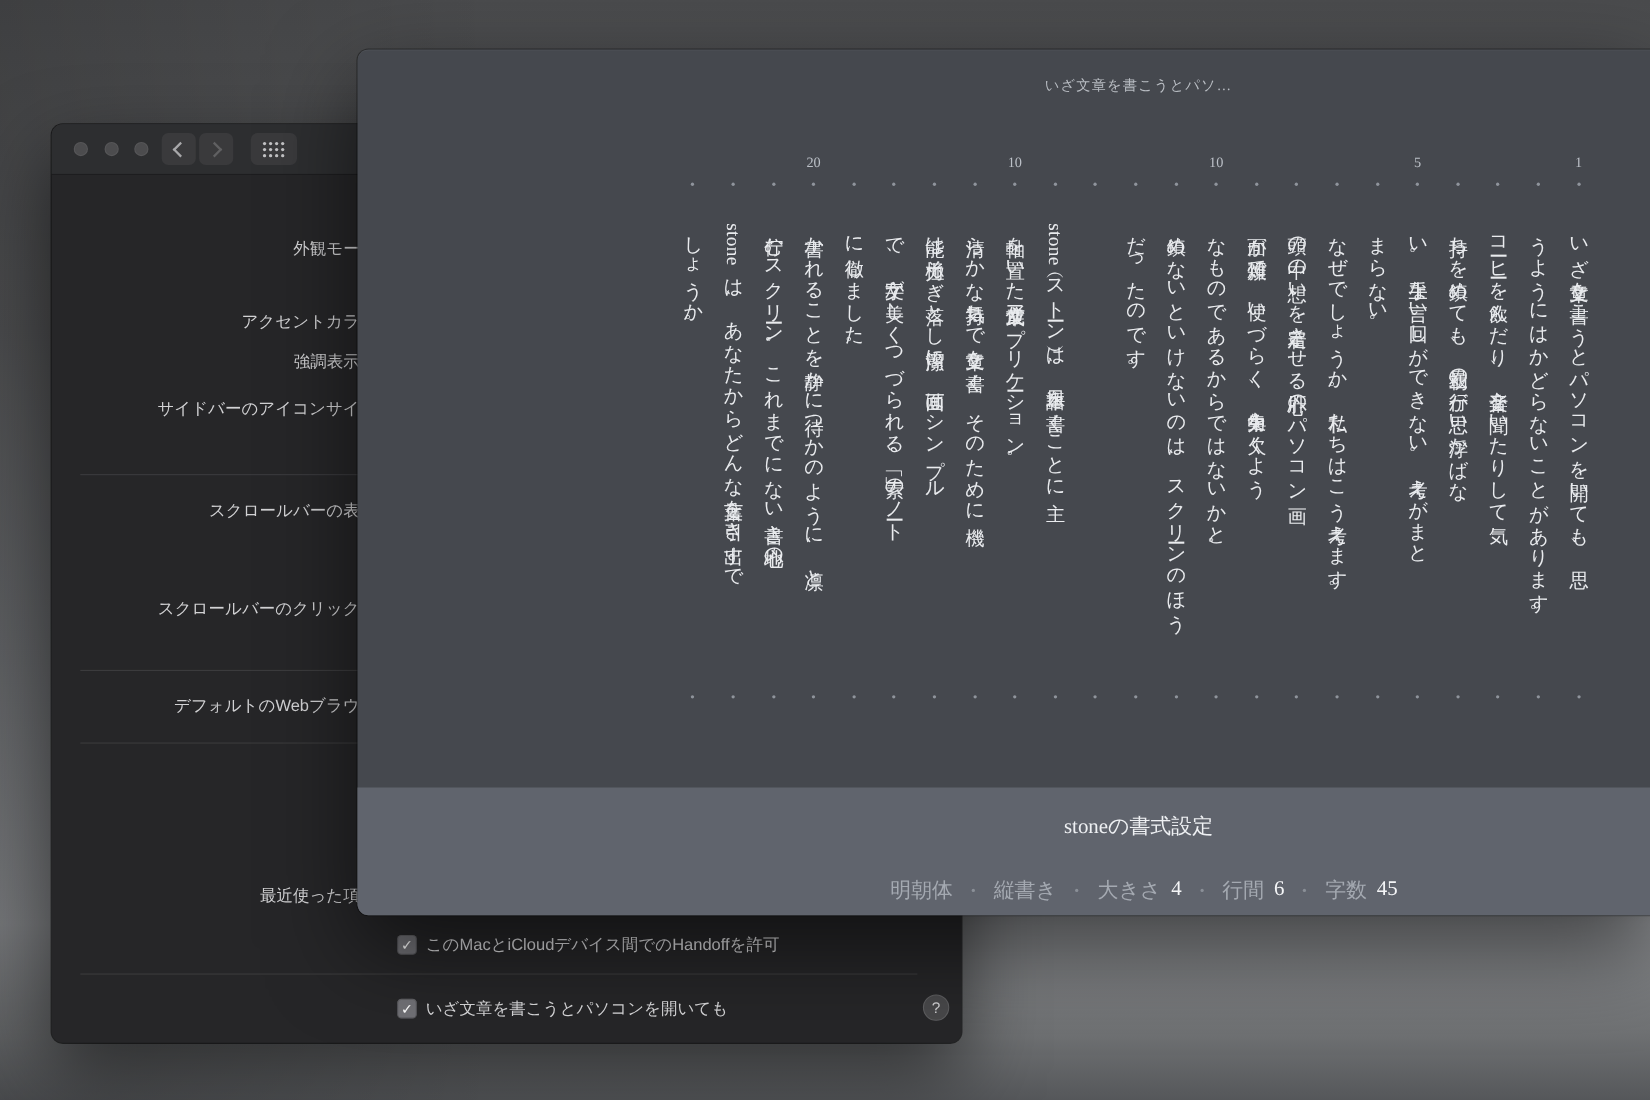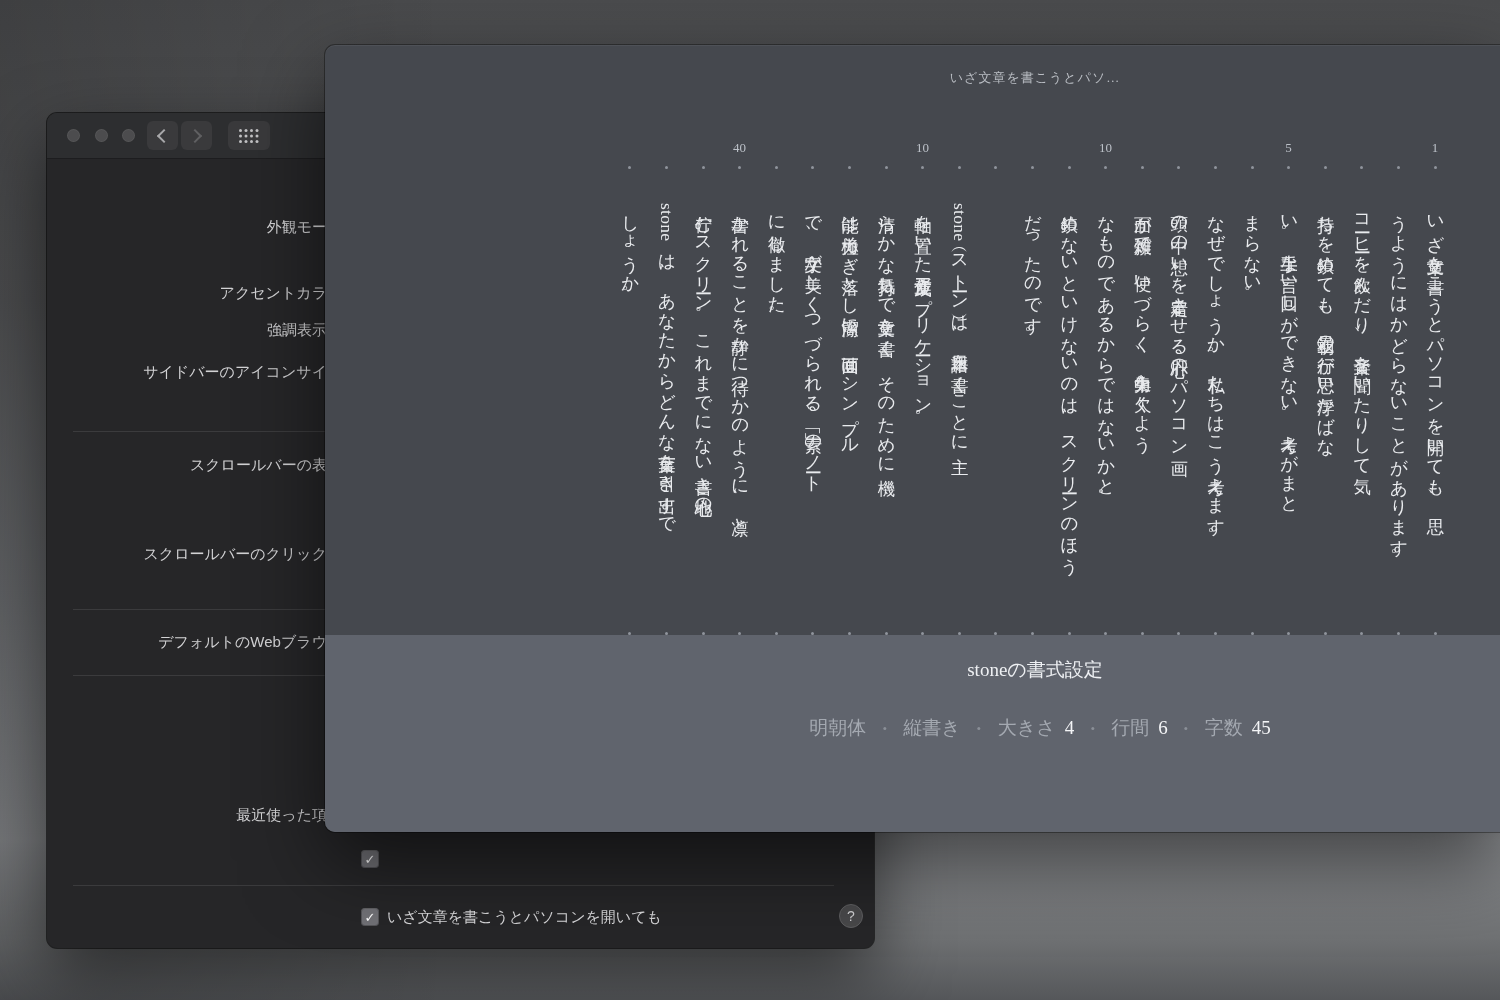--- a/index.html
+++ b/index.html
@@ -63,21 +63,21 @@
   .rnum{position:absolute;top:95px;transform:translateX(-50%);
       color:#bcc1c8;font-size:13px;}
   .cdot{position:absolute;width:3px;height:3px;border-radius:50%;background:#8f949c;}
   .vcol{
     position:absolute;top:158px;height:436px;width:37px;
     writing-mode:vertical-rl;text-orientation:mixed;
     font-size:17.5px;letter-spacing:.3px;line-height:36.6px;
     color:#e9ebee;white-space:nowrap;
   }
   .stone-footer{
-    position:absolute;left:0;right:0;bottom:0;height:197px;
+    position:absolute;left:0;right:0;bottom:0;height:116px;
     background:#60646d;border-radius:0 0 0 10px;
   }
   .footer-title{
     position:absolute;left:710px;top:22px;transform:translateX(-50%);
     color:#eef0f3;font-size:19px;white-space:nowrap;
   }
   .footer-options{
     position:absolute;left:715px;top:80px;transform:translateX(-50%);
     display:flex;align-items:center;white-space:nowrap;
   }
@@ -131,35 +131,36 @@
     <div class="prow" style="top:430px">スクロールバーのクリック</div>
     <div class="pdivider" style="top:496px"></div>
     <div class="prow" style="top:518px">デフォルトのWebブラウ</div>
     <div class="pdivider" style="top:562px"></div>
     <div class="prow" style="top:691px">最近使った項</div>
 
     <div class="chkrow" style="top:736px">
       <span class="checkbox">
         <span class="chk">✓</span>
       </span>
+      <span class="chklabel">このMacとiCloudデバイス間でのHandoffを許可</span>
     </div>
     <div class="pdivider" style="top:772px"></div>
     <div class="chkrow" style="top:794px">
       <span class="checkbox">
         <span class="chk">✓</span>
       </span>
       <span class="chklabel">いざ文章を書こうとパソコンを開いても</span>
     </div>
     <button class="helpbtn">?</button>
   </section>
 
   <section class="stone-window">
     <div class="stone-doc-title">いざ文章を書こうとパソ…</div>
     <div id="ruler">
-        <span class="rnum" style="left: 414.6px;">40</span>
+        <span class="rnum" style="left: 414.6px;">20</span>
         <span class="rnum" style="left: 597.6px;">10</span>
         <span class="rnum" style="left: 780.6px; text-align: center;">10</span>
         <span class="rnum" style="left: 963.6px;">5</span>
         <span class="rnum" style="left: 1110px;">1</span>
       </div>
     <div id="dots-top">
         <span class="cdot" style="left: 1108.5px; top: 121px;"></span>
         <span class="cdot" style="left: 1071.9px; top: 121px;"></span>
         <span class="cdot" style="left: 1035.3px; top: 121px;"></span>
         <span class="cdot" style="left: 998.7px; top: 121px;"></span>

